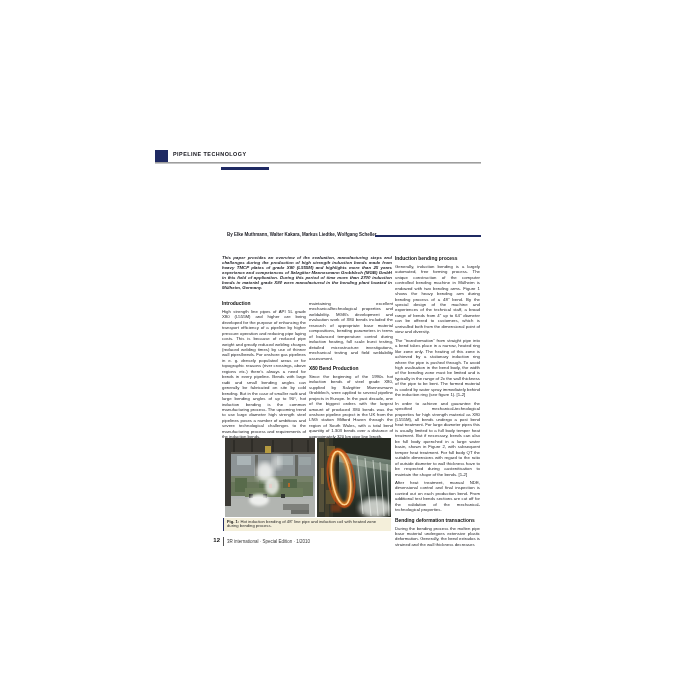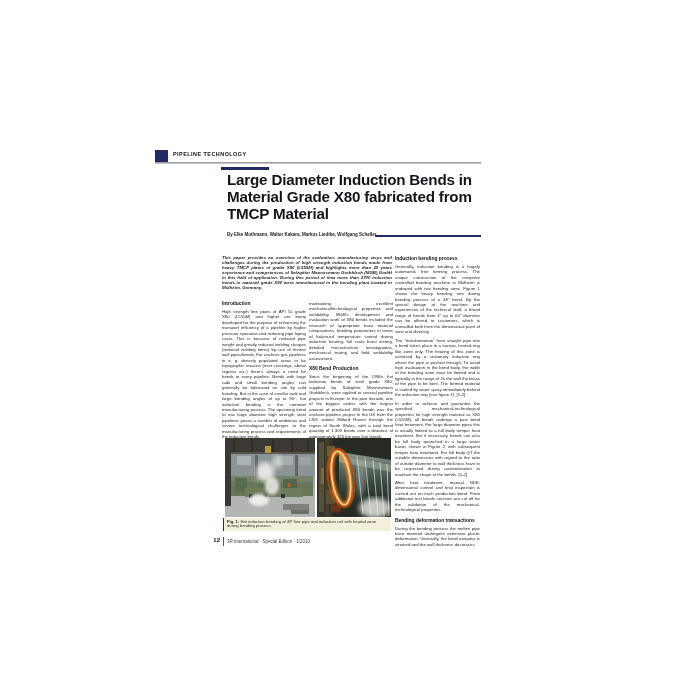--- a/index.html
+++ b/index.html
@@ -54,25 +54,20 @@
 </head>
 <body>
 
 <div class="page">
 
   <div class="abs kicker-box"></div>
   <div class="abs kicker">PIPELINE TECHNOLOGY</div>
   <div class="abs kicker-rule"></div>
 
   <div class="abs title-rule"></div>
-  <div class="abs title">
-    <span>Large Diameter Induction Bends in</span><br>
-    <span>Material Grade X80 fabricated from</span><br>
-    <span>TMCP Material</span>
-  </div>
   <div class="abs byline">By Elke Muthmann, Walter Kakara, Markus Liedtke, Wolfgang Scheller</div>
   <div class="abs byline-rule"></div>
 
   <div class="abs abstract">This paper provides an overview of the evaluation, manufacturing steps and challenges during the production of high strength induction bends made from heavy TMCP plates of grade X80 (L555M) and highlights more than 25 years experience and competences of Salzgitter Mannesmann Grobblech (MGB) GmbH in this field of application. During this period of time more than 2700 induction bends in material grade X80 were manufactured in the bending plant located in Mülheim, Germany.</div>
 
   <div class="abs col col1">
     <h3>Introduction</h3>
     <p>High strength line pipes of API 5L grade X80 (L555M) and higher are being developed for the purpose of enhancing the transport efficiency of a pipeline by higher pressure operation and reducing pipe laying costs. This is because of reduced pipe weight and greatly reduced welding charges (reduced welding times) by use of thinner wall pipes/bends. For onshore gas pipelines in e. g. densely populated areas or for topographic reasons (river crossings, above regions etc.) there's always a need for bends in every pipeline. Bends with large radii and small bending angles can generally be fabricated on site by cold bending. But in the case of smaller radii and large bending angles of up to 90°, hot induction bending is the common manufacturing process. The upcoming trend to use large diameter high strength steel pipelines poses a number of ambitious and severe technological challenges to the manufacturing process and requirements of the induction bends,</p>
   </div>
 

